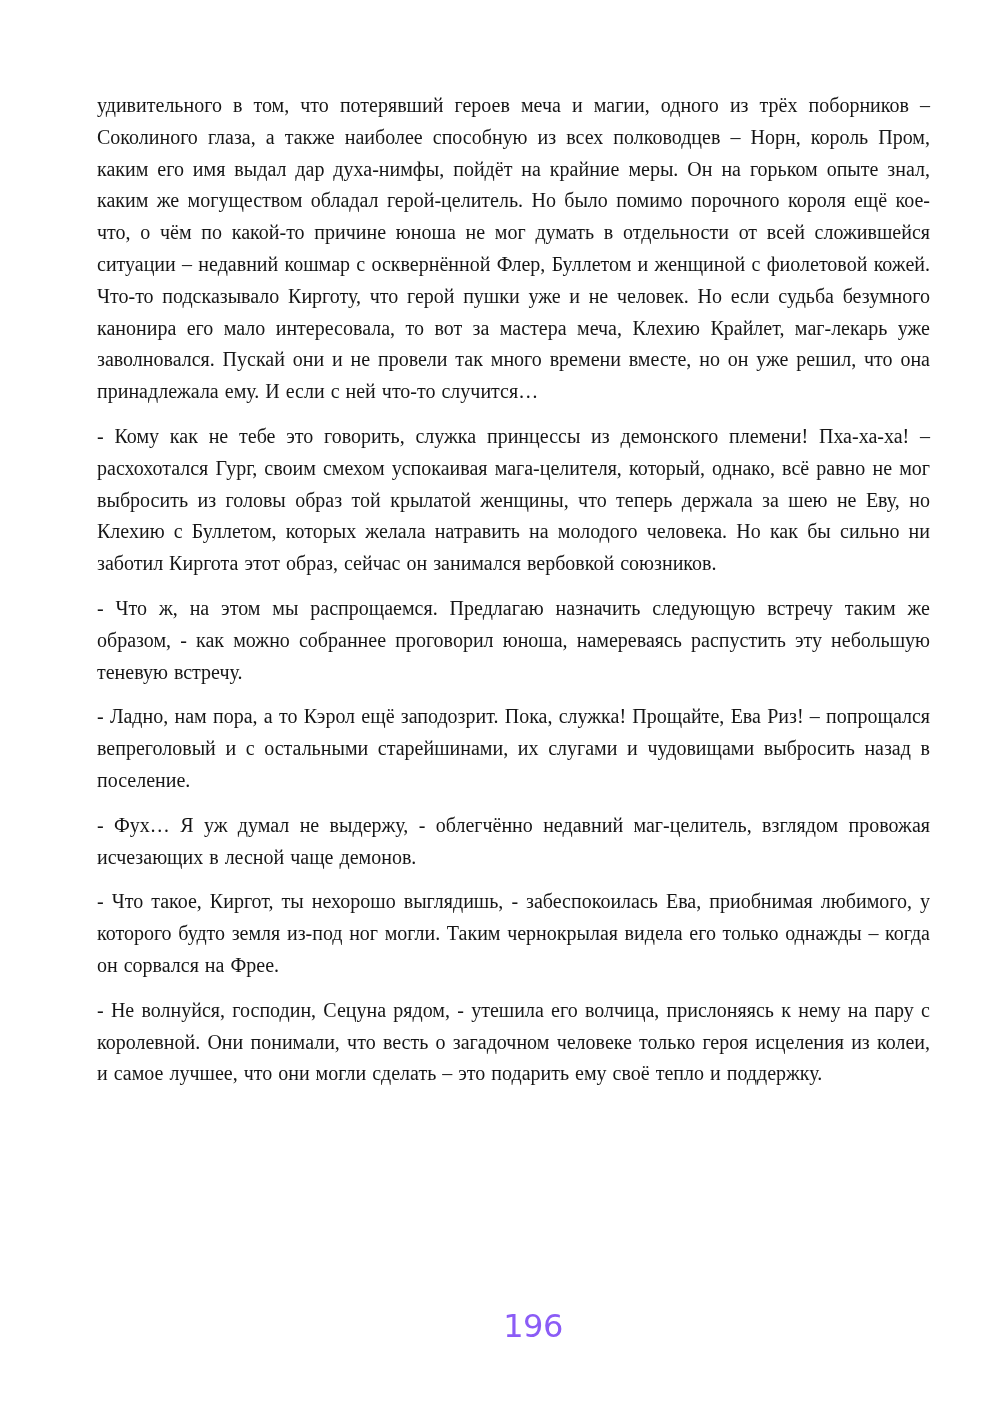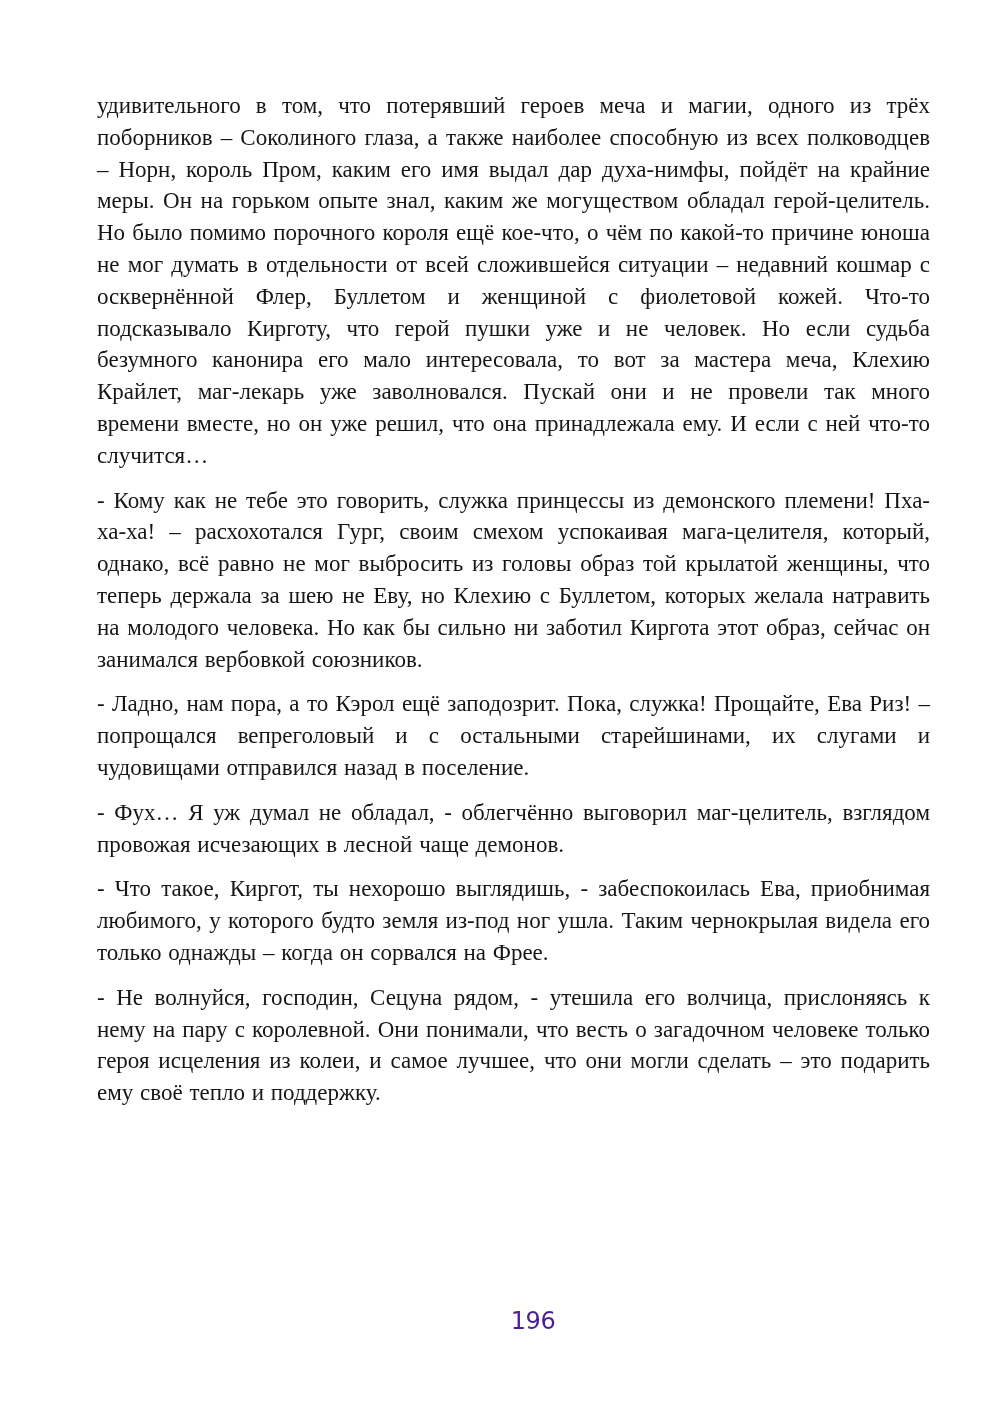--- a/index.html
+++ b/index.html
@@ -13,42 +13,43 @@
     height: 1414px;
     background: #ffffff;
     box-sizing: border-box;
     padding: 90px 70px 0 97px;
     overflow: hidden;
   }
   .body-text p {
     margin: 0 0 13px 0;
     text-align: justify;
     font-family: "Liberation Serif", "DejaVu Serif", serif;
-    font-size: 23px;
+    font-size: 20px;
     line-height: 31.8px;
     color: #161616;
     word-spacing: 1px;
   }
   .page-number {
     position: absolute;
     top: 1307px;
     left: 533px;
     transform: translateX(-50%);
     font-family: "DejaVu Sans", "Liberation Sans", sans-serif;
-    font-size: 24px;
+    font-size: 32px;
     letter-spacing: -0.5px;
-    color: #4c1d95;
+    color: #8b5cf6;
   }
 </style>
 </head>
 <body>
 
 <div class="page">
   <div class="body-text">
     <p>удивительного в том, что потерявший героев меча и магии, одного из трёх поборников – Соколиного глаза, а также наиболее способную из всех полководцев – Норн, король Пром, каким его имя выдал дар духа-нимфы, пойдёт на крайние меры. Он на горьком опыте знал, каким же могуществом обладал герой-целитель. Но было помимо порочного короля ещё кое-что, о чём по какой-то причине юноша не мог думать в отдельности от всей сложившейся ситуации – недавний кошмар с осквернённой Флер, Буллетом и женщиной с фиолетовой кожей. Что-то подсказывало Кирготу, что герой пушки уже и не человек. Но если судьба безумного канонира его мало интересовала, то вот за мастера меча, Клехию Крайлет, маг-лекарь уже заволновался. Пускай они и не провели так много времени вместе, но он уже решил, что она принадлежала ему. И если с ней что-то случится…</p>
     <p>- Кому как не тебе это говорить, служка принцессы из демонского племени! Пха-ха-ха! – расхохотался Гург, своим смехом успокаивая мага-целителя, который, однако, всё равно не мог выбросить из головы образ той крылатой женщины, что теперь держала за шею не Еву, но Клехию с Буллетом, которых желала натравить на молодого человека. Но как бы сильно ни заботил Киргота этот образ, сейчас он занимался вербовкой союзников.</p>
-    <p>- Ладно, нам пора, а то Кэрол ещё заподозрит. Пока, служка! Прощайте, Ева Риз! – попрощался вепреголовый и с остальными старейшинами, их слугами и чудовищами отправился назад в поселение.</p>
-    <p>- Фух… Я уж думал не обладал, - облегчённо выговорил маг-целитель, взглядом провожая исчезающих в лесной чаще демонов.</p>
-    <p>- Что такое, Киргот, ты нехорошо выглядишь, - забеспокоилась Ева, приобнимая любимого, у которого будто земля из-под ног ушла. Таким чернокрылая видела его только однажды – когда он сорвался на Фрее.</p>
+    <p>- Что ж, на этом мы распрощаемся. Предлагаю назначить следующую встречу таким же образом, - как можно собраннее проговорил юноша, намереваясь распустить эту небольшую теневую встречу.</p>
+    <p>- Ладно, нам пора, а то Кэрол ещё заподозрит. Пока, служка! Прощайте, Ева Риз! – попрощался вепреголовый и с остальными старейшинами, их слугами и чудовищами выбросить назад в поселение.</p>
+    <p>- Фух… Я уж думал не выдержу, - облегчённо недавний маг-целитель, взглядом провожая исчезающих в лесной чаще демонов.</p>
+    <p>- Что такое, Киргот, ты нехорошо выглядишь, - забеспокоилась Ева, приобнимая любимого, у которого будто земля из-под ног могли. Таким чернокрылая видела его только однажды – когда он сорвался на Фрее.</p>
     <p>- Не волнуйся, господин, Сецуна рядом, - утешила его волчица, прислоняясь к нему на пару с королевной. Они понимали, что весть о загадочном человеке только героя исцеления из колеи, и самое лучшее, что они могли сделать – это подарить ему своё тепло и поддержку.</p>
   </div>
   <div class="page-number">196</div>
 </div>
 
 </body></html>

